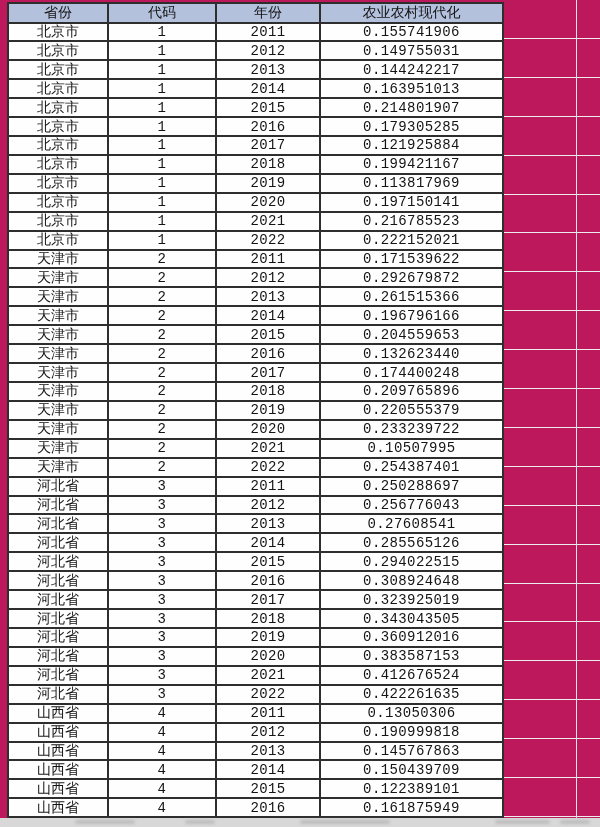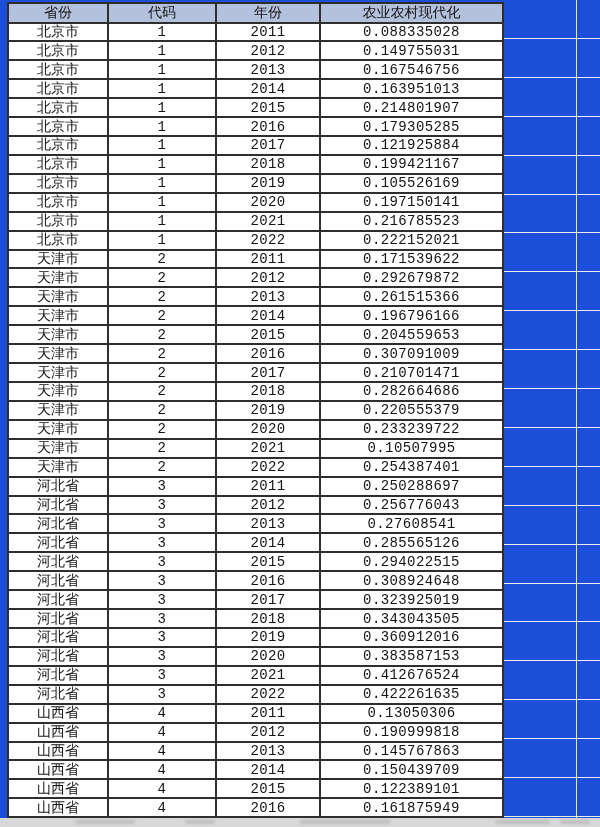--- a/index.html
+++ b/index.html
@@ -1,19 +1,19 @@
 <!DOCTYPE html>
 <html><head>
 <meta charset="utf-8">
 <style>
   html,body{margin:0;padding:0;background:#ffffff;}
   .screen{
     position:relative;
     width:600px;height:827px;
-    background:#1d4ed8;
+    background:#be185d;
     overflow:hidden;
     font-family:"Liberation Serif","DejaVu Serif",serif;
   }
   
   .grid-area{
     position:absolute;left:502px;top:0;width:98px;height:818px;
     background:repeating-linear-gradient(to bottom,
       transparent 0px, transparent 37.9px,
       #ececec 37.9px, #ececec 38.9px);
   }
@@ -90,33 +90,33 @@
         <th>代码</th>
         <th>年份</th>
         <th>农业农村现代化</th>
       </tr>
     </thead>
     <tbody>
         <tr>
           <td class="c-prov">北京市</td>
           <td class="c-num">1</td>
           <td class="c-num">2011</td>
-          <td class="c-num">0.088335028</td>
+          <td class="c-num">0.155741906</td>
         </tr>
         <tr>
           <td class="c-prov">北京市</td>
           <td class="c-num">1</td>
           <td class="c-num">2012</td>
           <td class="c-num">0.149755031</td>
         </tr>
         <tr>
           <td class="c-prov">北京市</td>
           <td class="c-num">1</td>
           <td class="c-num">2013</td>
-          <td class="c-num">0.167546756</td>
+          <td class="c-num">0.144242217</td>
         </tr>
         <tr>
           <td class="c-prov">北京市</td>
           <td class="c-num">1</td>
           <td class="c-num">2014</td>
           <td class="c-num">0.163951013</td>
         </tr>
         <tr>
           <td class="c-prov">北京市</td>
           <td class="c-num">1</td>
@@ -138,21 +138,21 @@
         <tr>
           <td class="c-prov">北京市</td>
           <td class="c-num">1</td>
           <td class="c-num">2018</td>
           <td class="c-num">0.199421167</td>
         </tr>
         <tr>
           <td class="c-prov">北京市</td>
           <td class="c-num">1</td>
           <td class="c-num">2019</td>
-          <td class="c-num">0.105526169</td>
+          <td class="c-num">0.113817969</td>
         </tr>
         <tr>
           <td class="c-prov">北京市</td>
           <td class="c-num">1</td>
           <td class="c-num">2020</td>
           <td class="c-num">0.197150141</td>
         </tr>
         <tr>
           <td class="c-prov">北京市</td>
           <td class="c-num">1</td>
@@ -192,33 +192,33 @@
         <tr>
           <td class="c-prov">天津市</td>
           <td class="c-num">2</td>
           <td class="c-num">2015</td>
           <td class="c-num">0.204559653</td>
         </tr>
         <tr>
           <td class="c-prov">天津市</td>
           <td class="c-num">2</td>
           <td class="c-num">2016</td>
-          <td class="c-num">0.307091009</td>
+          <td class="c-num">0.132623440</td>
         </tr>
         <tr>
           <td class="c-prov">天津市</td>
           <td class="c-num">2</td>
           <td class="c-num">2017</td>
-          <td class="c-num">0.210701471</td>
+          <td class="c-num">0.174400248</td>
         </tr>
         <tr>
           <td class="c-prov">天津市</td>
           <td class="c-num">2</td>
           <td class="c-num">2018</td>
-          <td class="c-num">0.282664686</td>
+          <td class="c-num">0.209765896</td>
         </tr>
         <tr>
           <td class="c-prov">天津市</td>
           <td class="c-num">2</td>
           <td class="c-num">2019</td>
           <td class="c-num">0.220555379</td>
         </tr>
         <tr>
           <td class="c-prov">天津市</td>
           <td class="c-num">2</td>

